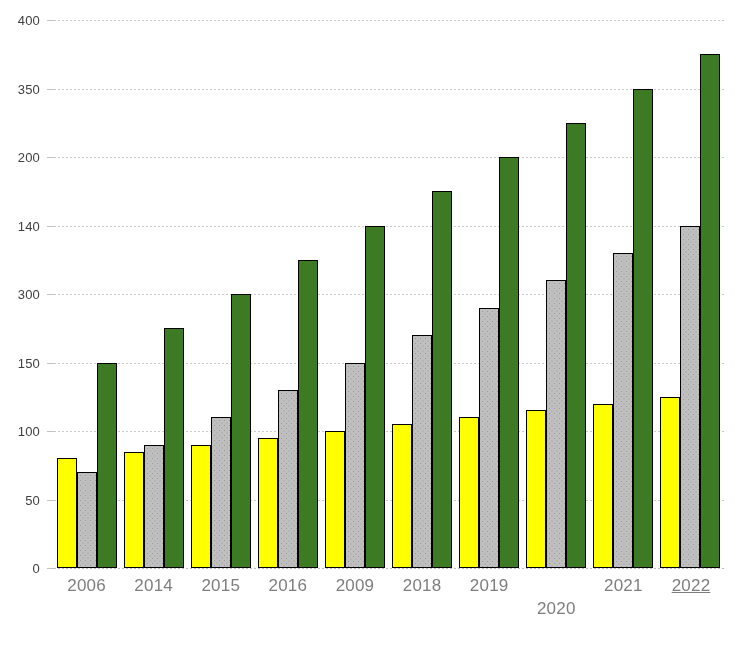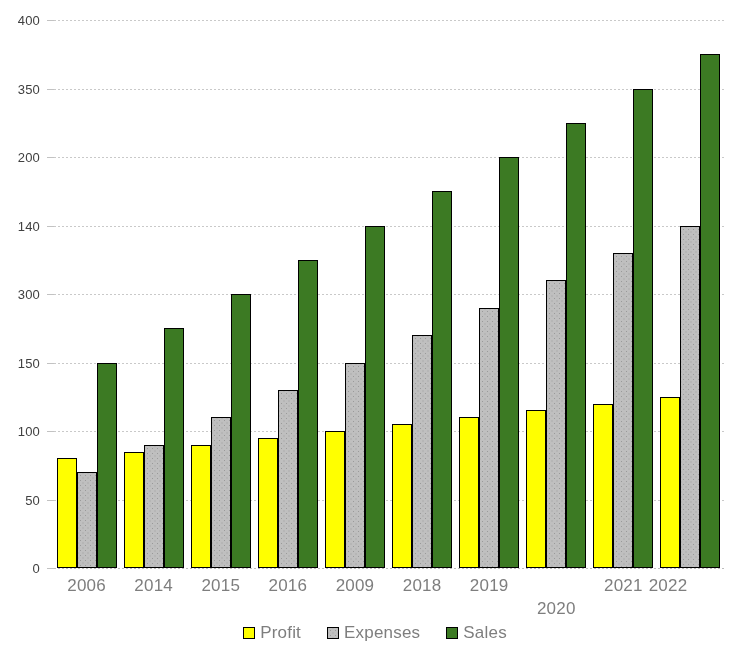--- a/index.html
+++ b/index.html
@@ -216,31 +216,17 @@
   <div id="x-axis-labels">
       <div class="x-tick-label" style="left: 32.55px;">2006</div>
       <div class="x-tick-label" style="left: 99.65px;">2014</div>
       <div class="x-tick-label" style="left: 166.75px;">2015</div>
       <div class="x-tick-label" style="left: 233.85px;">2016</div>
       <div class="x-tick-label" style="left: 300.95px;">2009</div>
       <div class="x-tick-label" style="left: 368.05px;">2018</div>
       <div class="x-tick-label" style="left: 435.15px; text-align: center;">2019</div>
       <div class="x-tick-label" style="left: 502.25px; margin-top: 23px;">2020</div>
       <div class="x-tick-label" style="left: 569.35px;">2021</div>
-      <div class="x-tick-label" style="left: 614px;">2022</div>
+      <div class="x-tick-label" style="left: 637px; text-decoration: underline;">2022</div>
     </div>
 
-  <div id="legend">
-      <div class="legend-item">
-        <span class="legend-swatch profit"></span>
-        <span class="legend-label">Profit</span>
-      </div>
-      <div class="legend-item">
-        <span class="legend-swatch expenses"></span>
-        <span class="legend-label">Expenses</span>
-      </div>
-      <div class="legend-item">
-        <span class="legend-swatch sales"></span>
-        <span class="legend-label">Sales</span>
-      </div>
-    </div>
 
 </div>
 
 </body></html>

